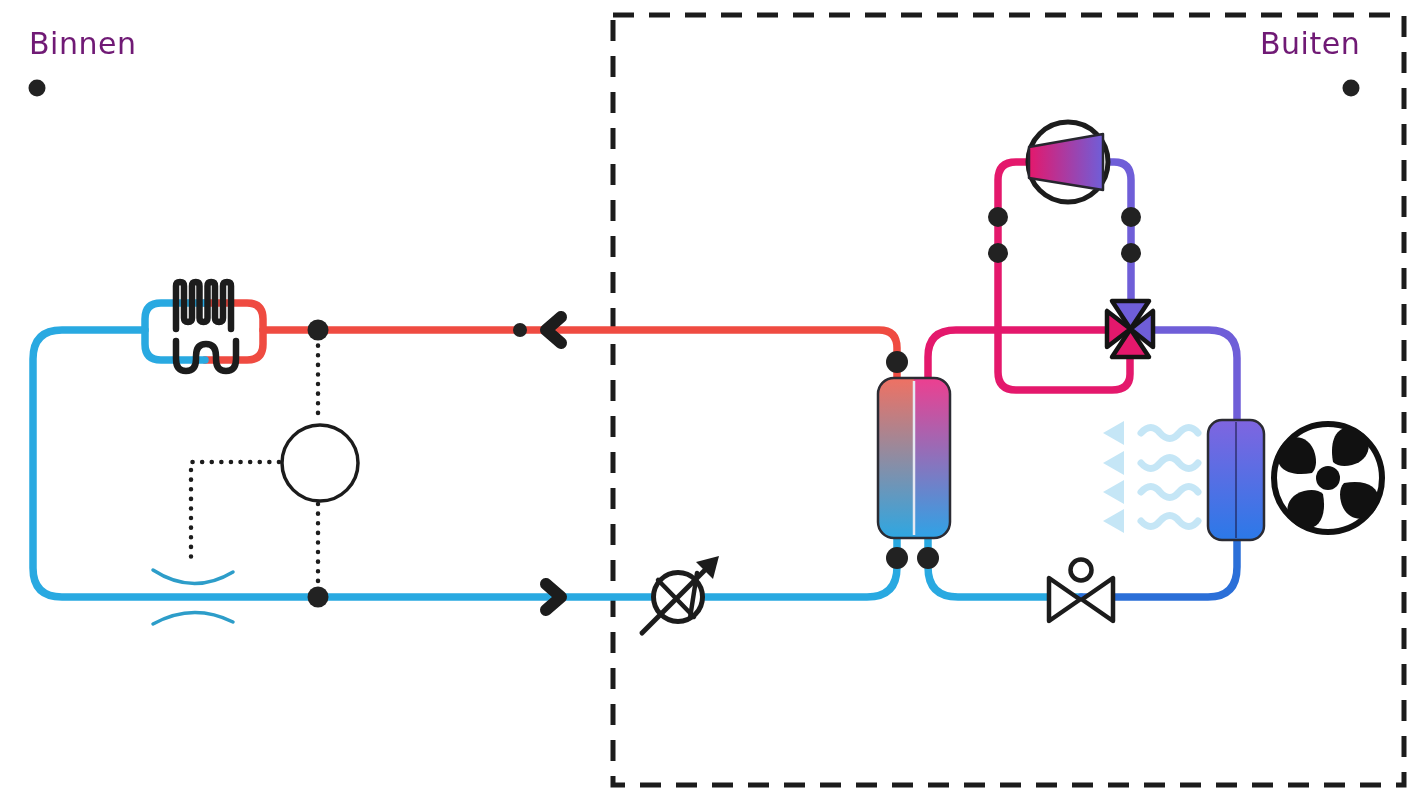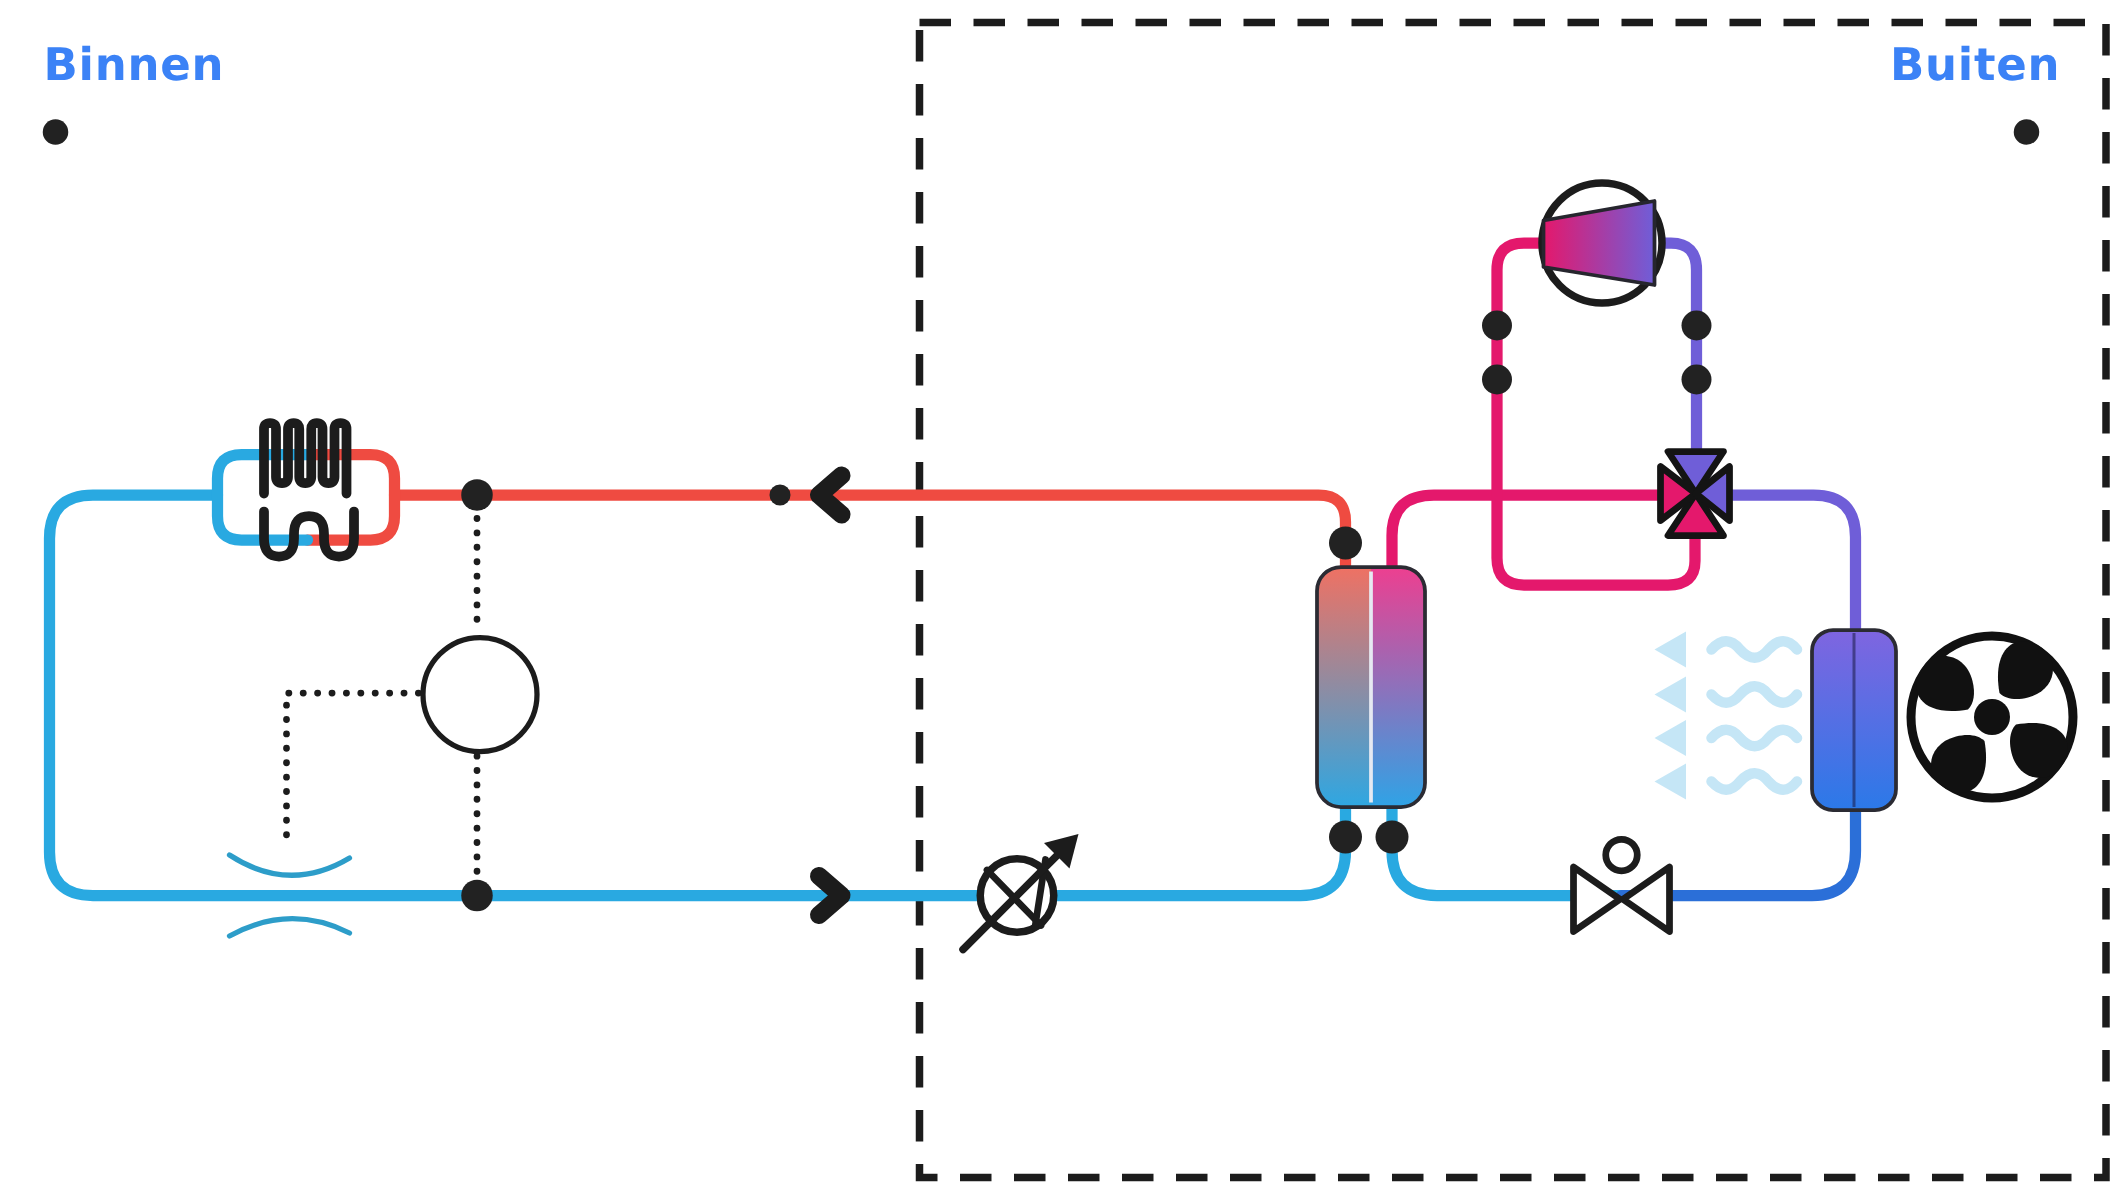--- a/index.html
+++ b/index.html
@@ -1,21 +1,21 @@
 <!DOCTYPE html>
 <html style="--hot_red: #ef4b41; --cold_cyan: #29a9e1; --discharge_magenta: #e4186c; --suction_purple: #6f5ed8; --liquid_blue: #2b6fd8; --air_wave_blue: #c5e6f6; --venturi_teal: #2d9dc9; --line_black: #1c1c1c; --hx_left_top: #ef7163; --hx_left_bottom: #2ea7e2; --hx_right_top: #ed3f90; --hx_right_bottom: #2fa3e6; --outdoor_hx_top: #7f65e0; --outdoor_hx_bottom: #2b79e8;"><head>
 <meta charset="utf-8">
 <style>
   html,body { margin:0; padding:0; background:#fff; }
   .canvas {
     position:relative; width:1416px; height:800px; background:#ffffff;
     font-family:"DejaVu Sans","Liberation Sans",sans-serif; overflow:hidden;
   }
   .region-label {
-    position:absolute; font-size:30px; font-weight:bold; color:#3b82f6; letter-spacing:0.5px;
+    position:absolute; font-size:30px; font-weight:normal; color:#701a75; letter-spacing:0.5px;
   }
   #label-inside  { left:29px;  top:26px; }
   #label-outside { left:1260px; top:26px; }
   svg { position:absolute; left:0; top:0; }
 
   .pipe { fill:none; stroke-linecap:round; stroke-linejoin:round; stroke-width:7.5px; }
   .pipe-hot      { stroke:var(--hot_red); }
   .pipe-cold     { stroke:var(--cold_cyan); }
   .pipe-discharge{ stroke:var(--discharge_magenta); }
   .pipe-suction  { stroke:var(--suction_purple); }

